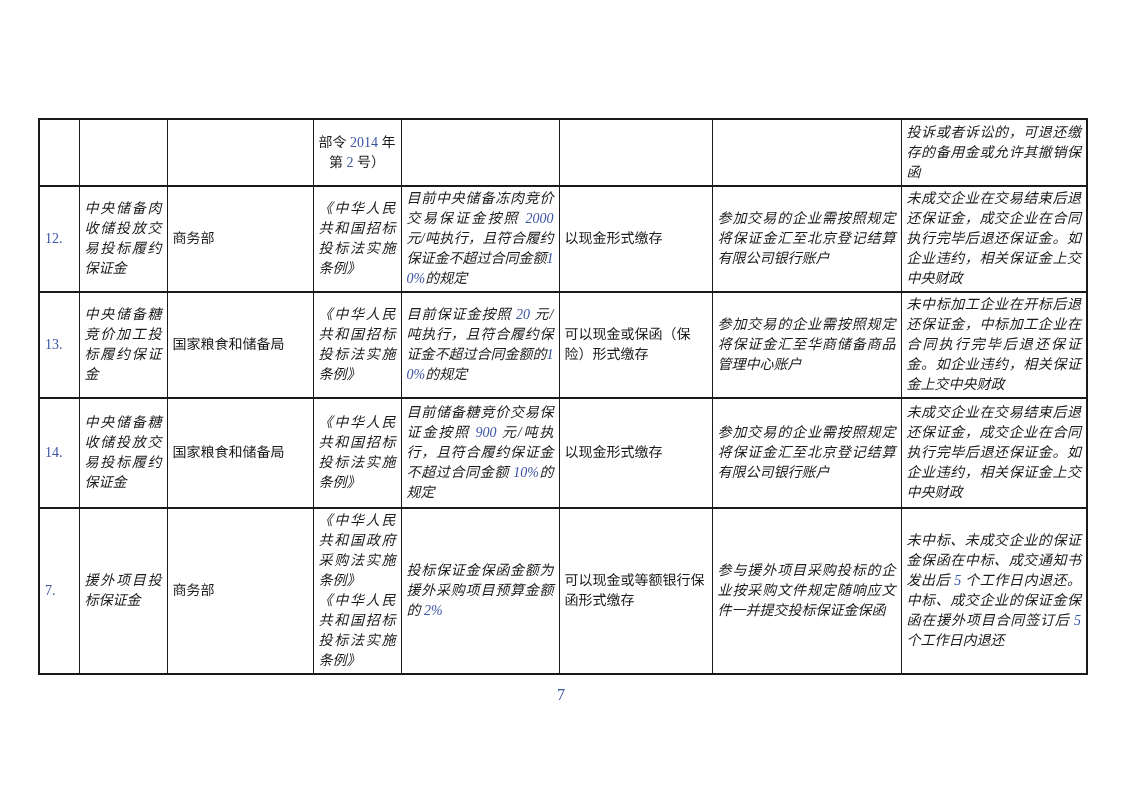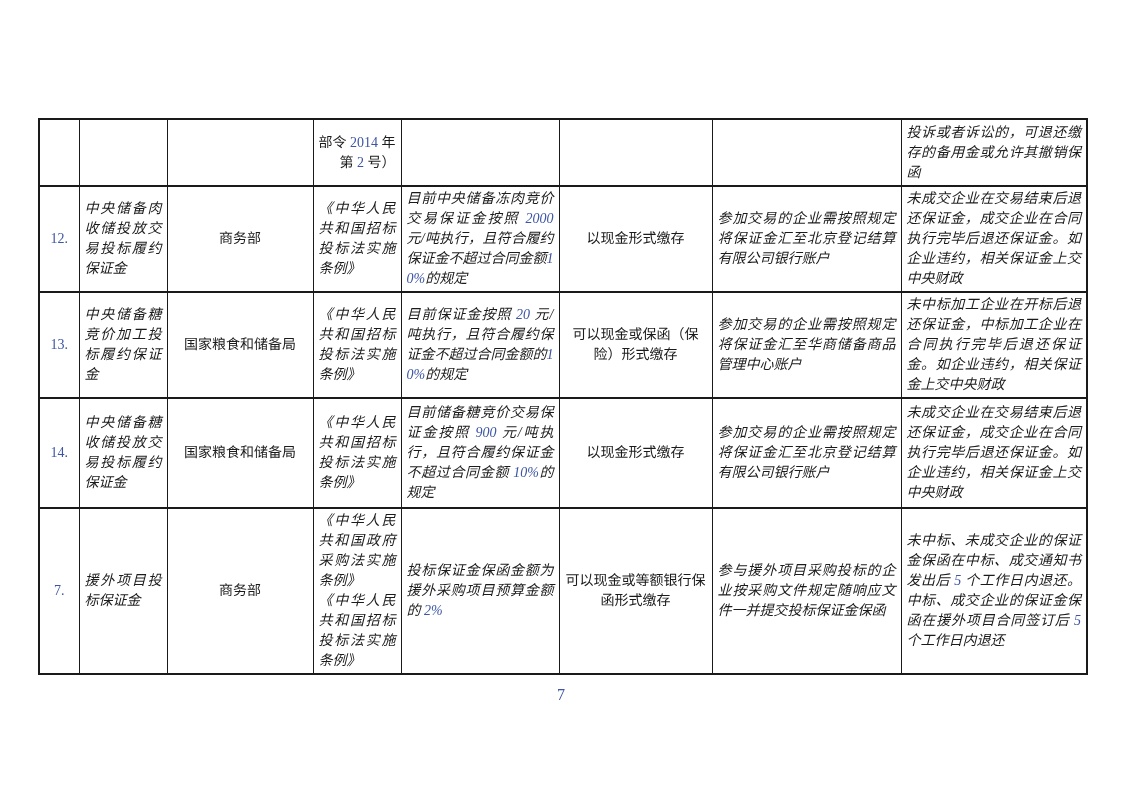--- a/index.html
+++ b/index.html
@@ -36,23 +36,23 @@
     vertical-align: middle;
     white-space: pre-wrap;
     overflow: hidden;
     word-break: break-all;
   }
   tr.r0 { height: 67px; }
   tr.r1 { height: 105px; }
   tr.r2 { height: 105px; }
   tr.r3 { height: 110px; }
   tr.r4 { height: 163px; }
-  .ta-c { text-align: center; }
+  .ta-c { }
   .ta-j { text-align: justify; text-align-last: left; font-style: italic; }
-  .ta-l { text-align: right; }
+  .ta-l { text-align: center; }
   .num  { color: #3c55a5; }
   .page-number {
     position: absolute;
     left: 0;
     right: 0;
     top: 686px;
     text-align: center;
     font-size: 16px;
   }
 </style>

